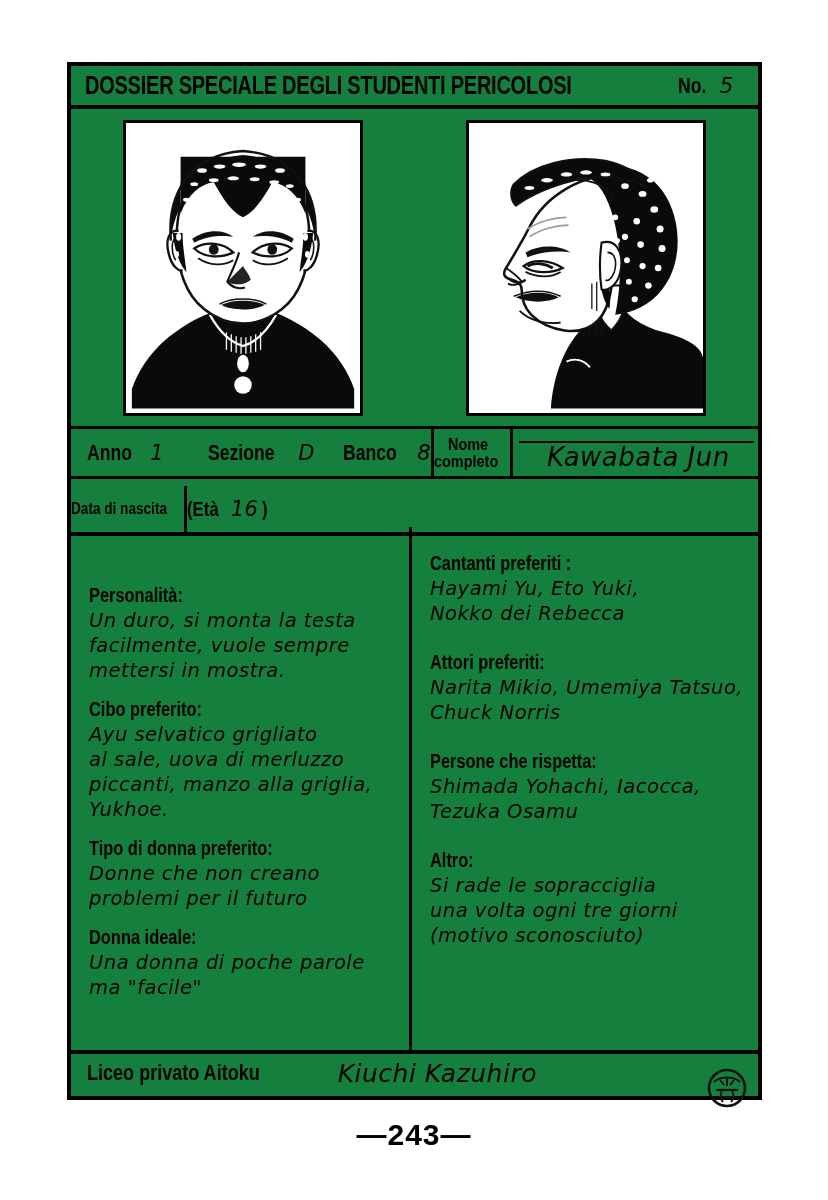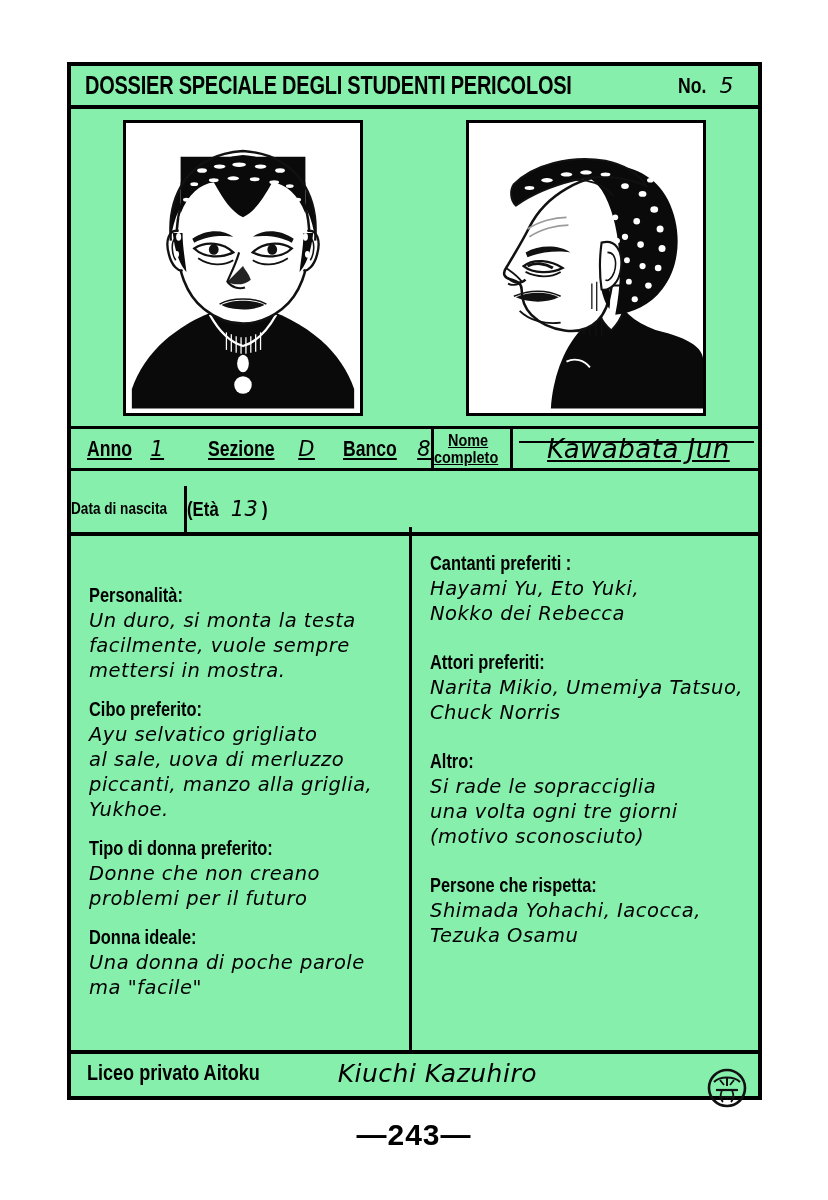--- a/index.html
+++ b/index.html
@@ -31,21 +31,21 @@
     color:#000;
   }
 
   
   #sheet{
     position:absolute;
     left:67px; top:62px;
     width:695px; height:1038px;
     border:4px solid #000;
     box-sizing:border-box;
-    background:#86efac;
+    background:#15803d;
   }
 
   
   #header{
     position:absolute; left:0; top:0;
     width:100%; height:43px;
     border-bottom:4px solid #000;
     box-sizing:border-box;
     display:flex; align-items:center;
   }
@@ -77,25 +77,24 @@
     background:#fff;
     box-sizing:border-box;
     position:relative;
     overflow:hidden;
   }
   .photo-frame svg{display:block;width:100%;height:100%;}
 
   
   #row-class{
     position:absolute;left:0;top:363px;
-    width:100%;height:42px;
+    width:100%;height:50px;
     border-bottom:3px solid #000;
     box-sizing:border-box;
     display:flex;
-    text-decoration:underline;
   }
   #class-fields{
     flex:0 0 348px;
     display:flex;align-items:center;
     border-right:3px solid #000;
     box-sizing:border-box;
     padding-left:16px;
     gap:6px;
   }
   .field{display:flex;align-items:baseline;gap:7px;}
@@ -430,21 +429,21 @@
       <span class="val hand">Kawabata Jun</span>
     </div>
   </div>
 
   <div id="row-birth">
     <div id="birth-label">
       <span class="cond">Data di nascita</span>
     </div>
     <div id="age">
       <span class="lbl cond">(Età</span>
-      <span class="val hand">13</span>
+      <span class="val hand">16</span>
       <span class="lbl cond">)</span>
     </div>
   </div>
 
   <div id="body-area">
 
     <div id="col-left">
       <div class="block">
         <span class="head"><span class="cond">Personalità:</span></span>
         <span class="body hand">Un duro, si monta la testa
@@ -475,29 +474,29 @@
         <span class="head"><span class="cond">Cantanti preferiti :</span></span>
         <span class="body hand">Hayami Yu, Eto Yuki,
 Nokko dei Rebecca</span>
       </div>
       <div class="block">
         <span class="head"><span class="cond">Attori preferiti:</span></span>
         <span class="body hand">Narita Mikio, Umemiya Tatsuo,
 Chuck Norris</span>
       </div>
       <div class="block">
+        <span class="head"><span class="cond">Persone che rispetta:</span></span>
+        <span class="body hand">Shimada Yohachi, Iacocca,
+Tezuka Osamu</span>
+      </div>
+      <div class="block">
         <span class="head"><span class="cond">Altro:</span></span>
         <span class="body hand">Si rade le sopracciglia
 una volta ogni tre giorni
 (motivo sconosciuto)</span>
-      </div>
-      <div class="block">
-        <span class="head"><span class="cond">Persone che rispetta:</span></span>
-        <span class="body hand">Shimada Yohachi, Iacocca,
-Tezuka Osamu</span>
       </div>
     </div>
 
   </div>
 
   <div id="footer">
     <span id="school">
       <span class="cond">Liceo privato Aitoku</span>
     </span>
     <span id="counselor-value" class="hand">Kiuchi Kazuhiro</span>

